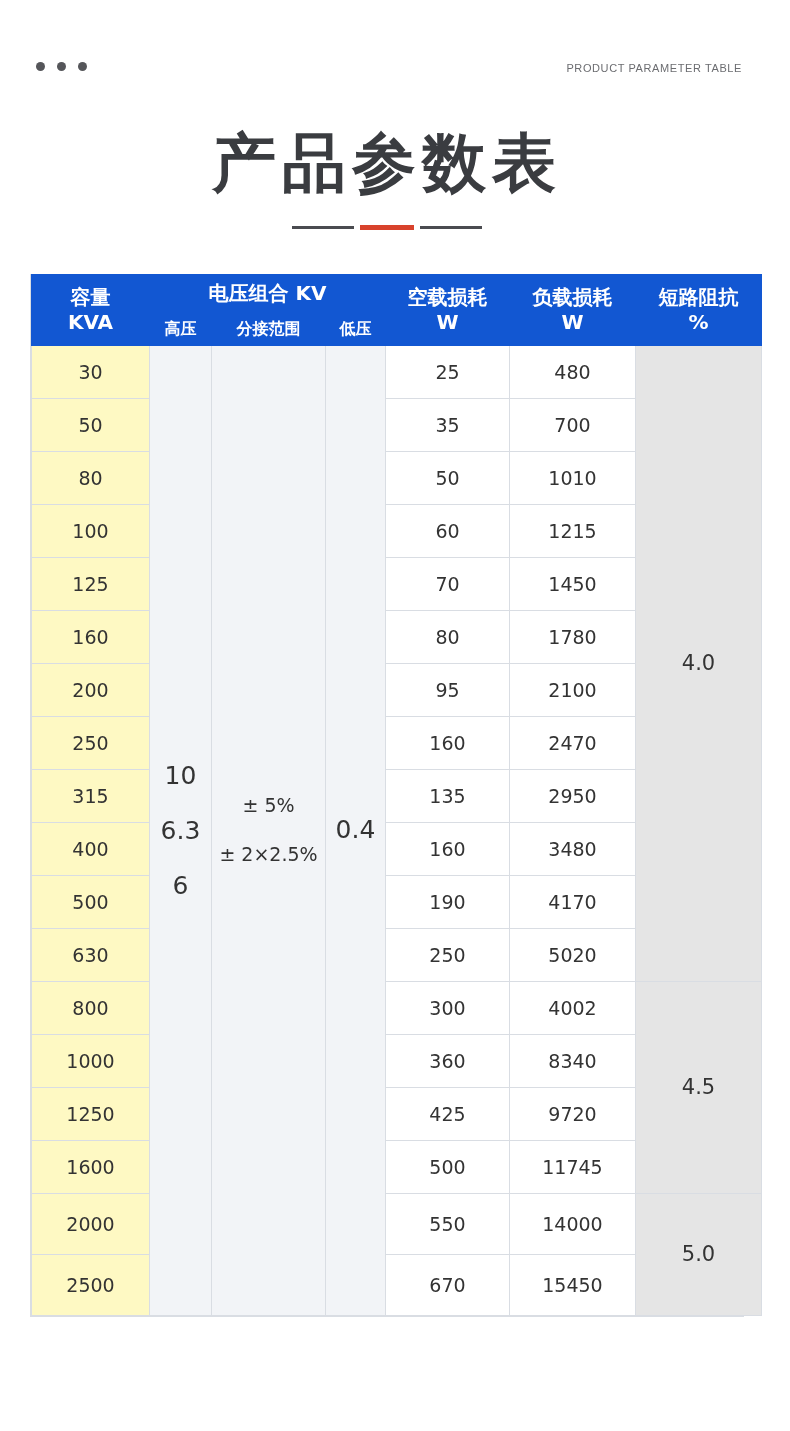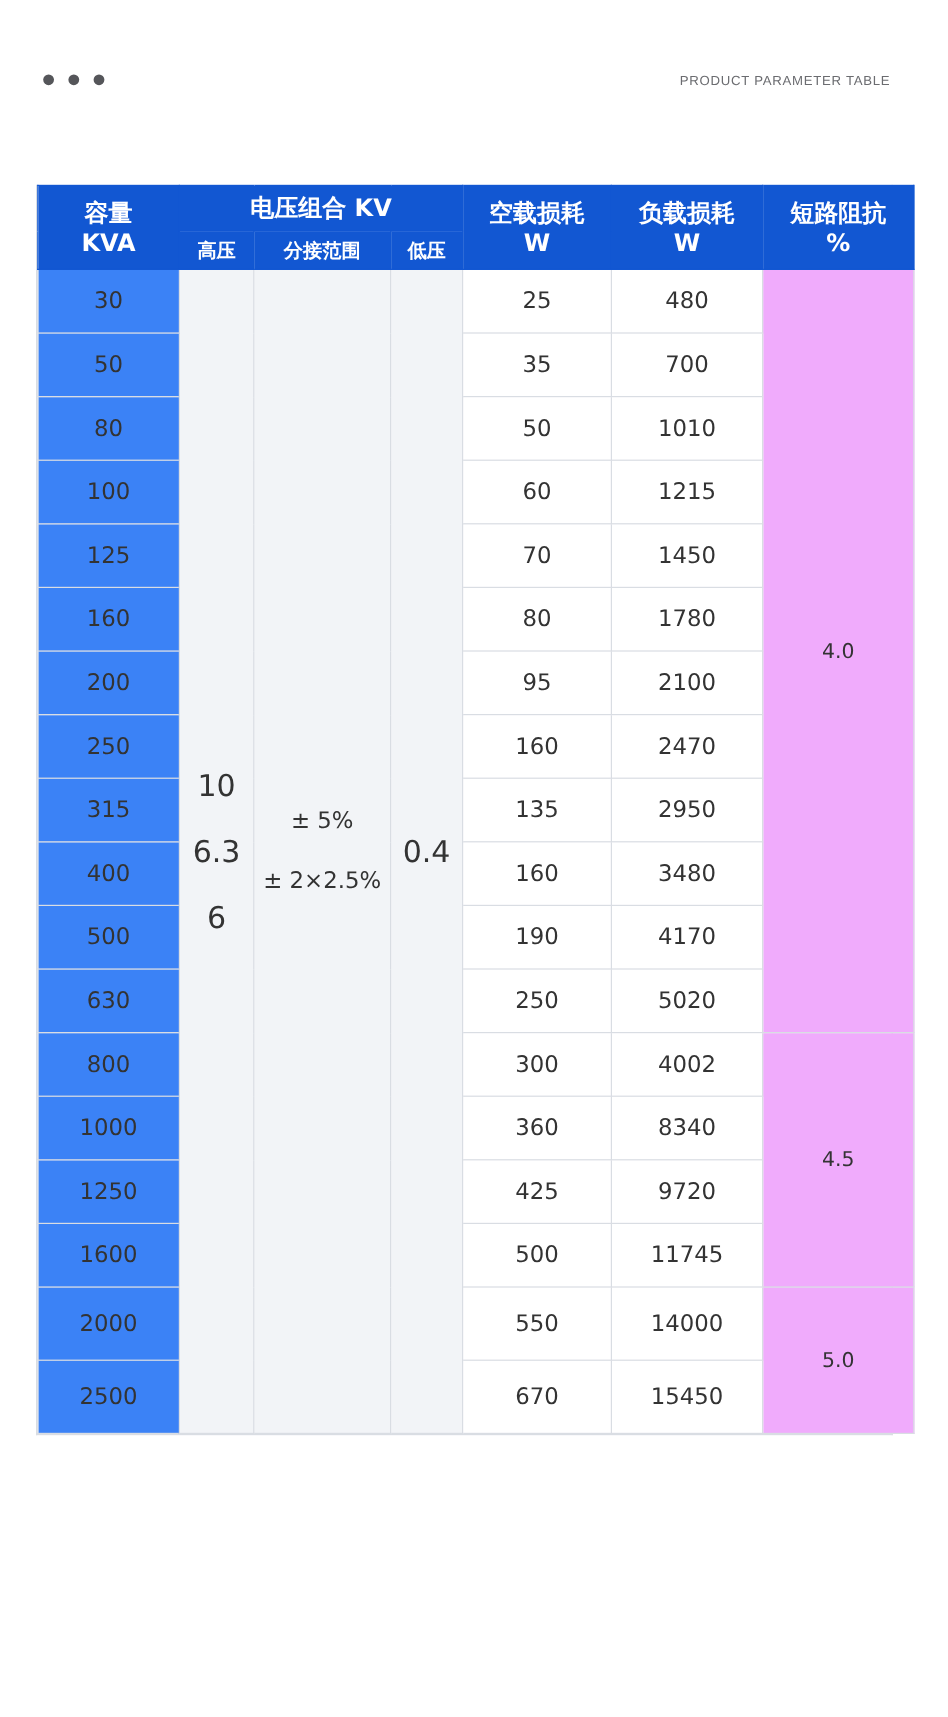--- a/index.html
+++ b/index.html
@@ -117,35 +117,35 @@
     color: #ffffff;
     border-color: #1257d2;
     font-weight: 700;
   }
   .th-big { font-size: 20px; line-height: 1.25; padding: 6px 2px; }
   .th-sub { font-size: 16px; line-height: 1.2; padding: 6px 2px; margin-top: 37px; }
 
   td.cap {
     height: 50px;
     font-size: 19px;
-    background: #3b82f6;
+    background: #fef9c3;
   }
   td.val {
     height: 50px;
     font-size: 19px;
     background: #ffffff;
   }
   td.span-cell {
     background: #f2f4f7;
     font-size: 20px;
     line-height: 2.0;
   }
   td.span-white {
-    background: #f0abfc;
-    font-size: 17px;
+    background: #e5e5e5;
+    font-size: 21px;
   }
   td.hv {
     font-size: 25px;
     line-height: 2.2;
   }
   td.lv {
     font-size: 25px;
   }
   td.tap {
     font-size: 19px;
@@ -169,20 +169,28 @@
 
   <div class="header">
     <div class="dots">
       <span class="dot"></span>
       <span class="dot"></span>
       <span class="dot"></span>
     </div>
     <div class="eyebrow">PRODUCT PARAMETER TABLE</div>
   </div>
 
+  <div class="title-block">
+    <h1 class="main-title">产品参数表</h1>
+    <div class="rule">
+      <span class="seg-left"></span>
+      <span class="seg-center"></span>
+      <span class="seg-right"></span>
+    </div>
+  </div>
 
   <div class="table-wrap">
     <table class="params">
       <colgroup>
         <col class="c-cap">
         <col class="c-hv">
         <col class="c-tap">
         <col class="c-lv">
         <col class="c-nl">
         <col class="c-ll">

